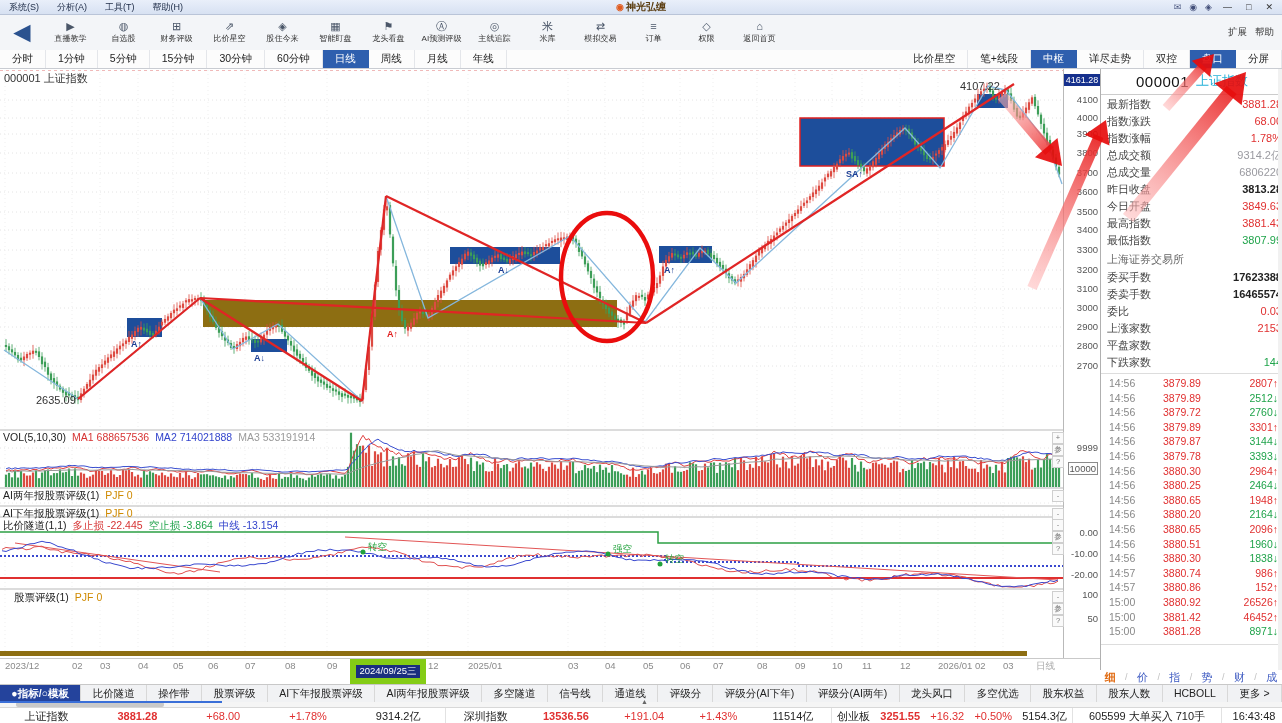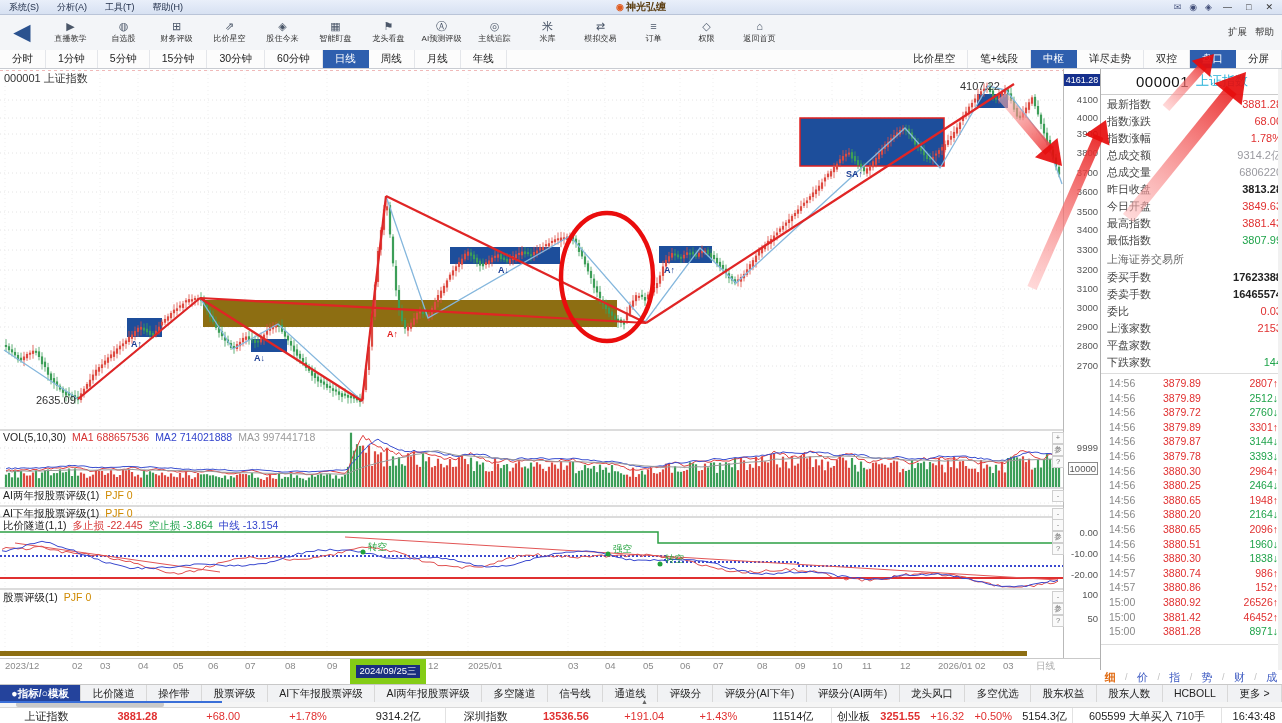--- a/index.html
+++ b/index.html
@@ -1326,32 +1326,32 @@
       <text x="368" y="550" fill="#21a23c" font-size="9.5" font-family="Liberation Sans, sans-serif">转空</text>
       <circle cx="608" cy="554" r="2.5" fill="#21a23c"></circle>
       <text x="613" y="552" fill="#21a23c" font-size="9.5" font-family="Liberation Sans, sans-serif">强空</text>
       <circle cx="660" cy="564" r="2.5" fill="#21a23c"></circle>
       <text x="665" y="562" fill="#21a23c" font-size="9.5" font-family="Liberation Sans, sans-serif">转空</text>
       <rect x="0" y="651" width="1027" height="5" fill="#8d6e12"></rect>
       <ellipse cx="607" cy="277" rx="46" ry="64" fill="none" stroke="#ea0d0d" stroke-width="4.5"></ellipse>
     </svg>
   <div class="ph" style="left:4px;top:3px;font-size:11px;color:#333"><span>000001 上证指数</span></div>
   <div class="ph" style="left:3px;top:363px">
-    <span class="c-black">VOL(5,10,30)</span><span class="c-red">MA1 688657536</span><span class="c-blue">MA2 714021888</span><span class="c-gray">MA3 997441718</span>
+    <span class="c-black">VOL(5,10,30)</span><span class="c-red">MA1 688657536</span><span class="c-blue">MA2 714021888</span><span class="c-gray">MA3 533191914</span>
   </div>
   <div class="ph" style="left:3px;top:421px">
     <span class="c-black">AI两年报股票评级(1)</span><span class="c-orange">PJF 0</span>
   </div>
   <div class="ph" style="left:3px;top:439px">
     <span class="c-black">AI下年报股票评级(1)</span><span class="c-orange">PJF 0</span>
   </div>
   <div class="ph" style="left:3px;top:451px">
     <span class="c-black">比价隧道(1,1)</span><span class="c-red">多止损 -22.445</span><span class="c-green">空止损 -3.864</span><span class="c-blue">中线 -13.154</span>
   </div>
-  <div class="ph" style="left:3px;top:523px">
+  <div class="ph" style="left:14px;top:523px">
     <span class="c-black">股票评级(1)</span><span class="c-orange">PJF 0</span>
   </div>
 </div>
 
 <div id="xaxis">
     <span class="xl" style="left: 5px;">2023/12</span>
     <span class="xl" style="left: 72px;">02</span>
     <span class="xl" style="left: 100px;">03</span>
     <span class="xl" style="left: 138px;">04</span>
     <span class="xl" style="left: 173px;">05</span>

